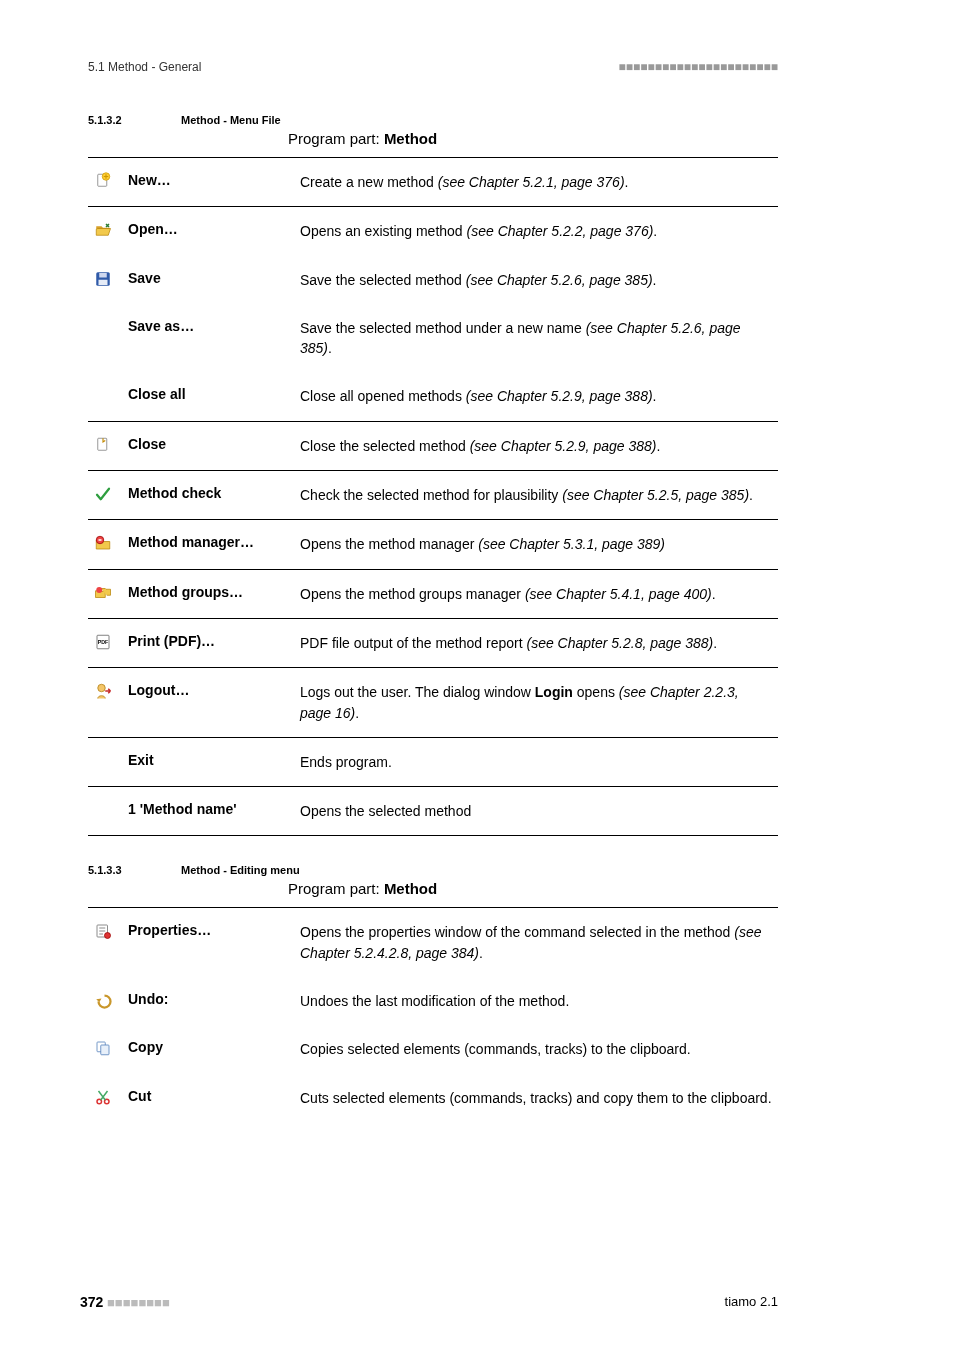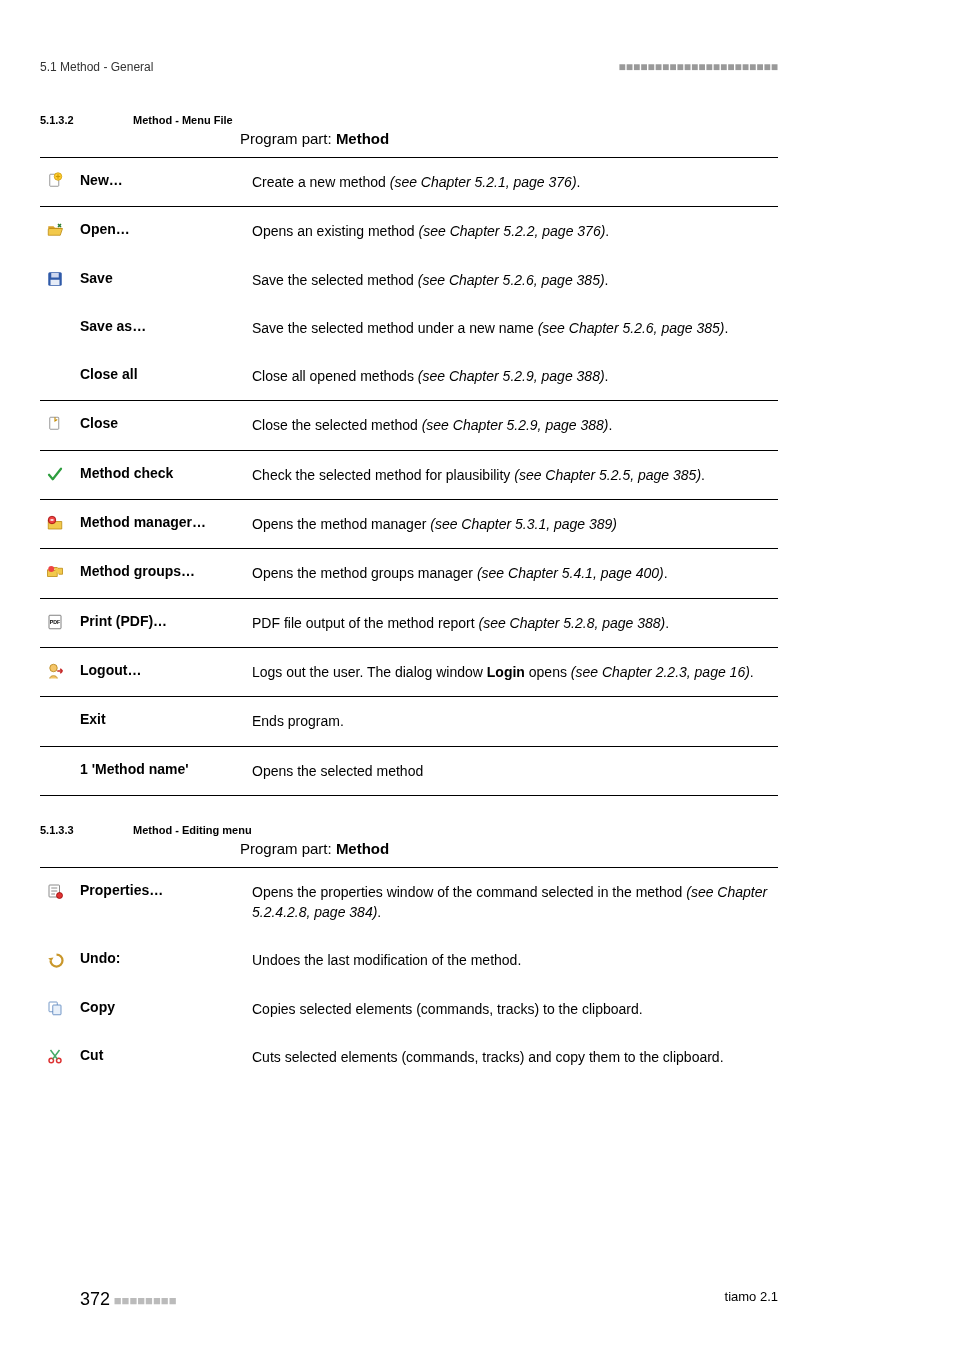--- a/index.html
+++ b/index.html
@@ -7,21 +7,21 @@
     margin: 0;
     padding: 0;
     font-family: "Segoe UI", "Helvetica Neue", Arial, sans-serif;
     color: #000;
     background: #fff;
   }
   .page {
     width: 858px;
     height: 1350px;
     box-sizing: border-box;
-    padding: 60px 80px 40px 40px;
+    padding: 60px 80px 40px 88px;
     position: relative;
   }
   .running-head {
     display: flex;
     justify-content: space-between;
     font-size: 12px;
     color: #333;
     margin-bottom: 40px;
   }
   .running-head .dashes {
@@ -78,21 +78,21 @@
 
   .footer {
     position: absolute;
     bottom: 40px;
     left: 80px;
     right: 80px;
     display: flex;
     justify-content: space-between;
     font-size: 13px;
   }
-  .footer .pnum b { font-weight: 400; font-size: 18px; }
+  .footer .pnum b { font-weight: 700; font-size: 14px; }
   .footer .dashes { color: #bbb; letter-spacing: 0; font-weight: bold; }
 
   svg.ic { width: 18px; height: 18px; vertical-align: top; }
 </style>
 </head>
 <body>
 
 <div class="page">
 
   <div class="running-head">

